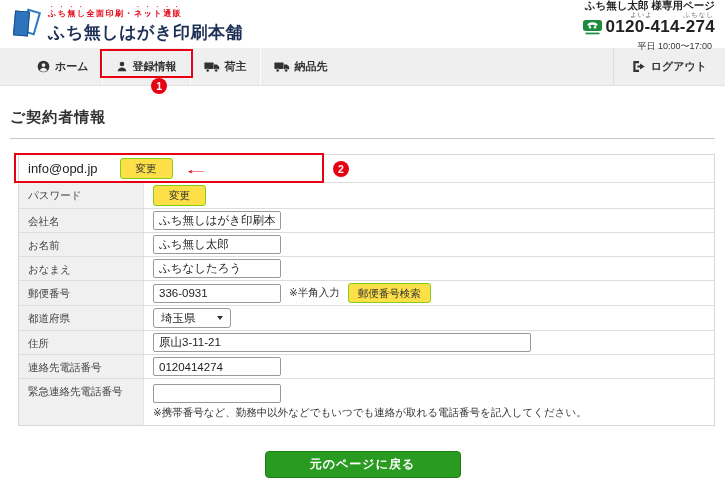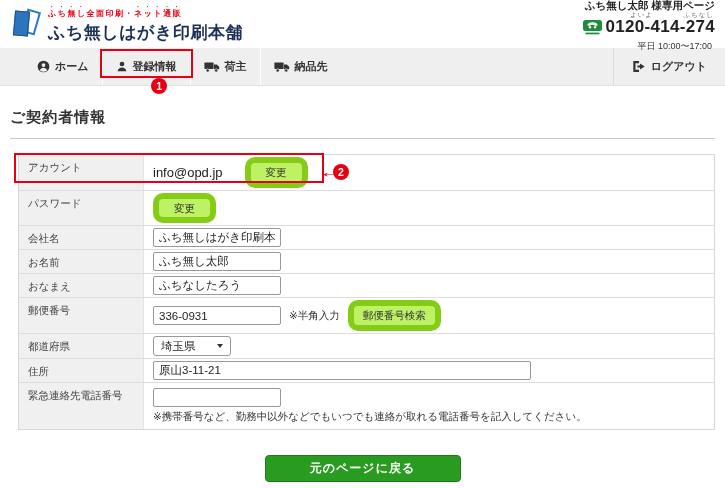--- a/index.html
+++ b/index.html
@@ -46,21 +46,21 @@
   .row { display:flex; border-bottom:1px solid #ddd; min-height:24px; position:relative; }
   .row:last-child { border-bottom:none; }
   .cell-label { width:125px; flex:0 0 125px; background:#f0f0f0; font-size:10.5px; color:#444; padding:6px 4px 0 9px; border-right:1px solid #e4e4e4; }
   .cell-content { flex:1; display:flex; align-items:center; gap:8px; padding:2px 6px 2px 9px; }
   .row.account { min-height:28px; }
   .row.tall { min-height:44px; }
   .row.tall .cell-content { flex-direction:column; align-items:flex-start; justify-content:center; gap:3px; padding:5px 6px 5px 9px; }
 
   .value-text { font-size:13px; color:#222; }
   .text-input { height:19px; border:1px solid #999; border-radius:2px; font-size:11.5px; color:#222; padding:0 5px; font-family:inherit; background:#fff; }
-  .btn-small { font-size:10.5px; color:#333; background:#bef264; border:6px solid #84cc16; border-radius:10px; padding:2px 15px; cursor:pointer; font-family:inherit; line-height:1.4; }
+  .btn-small { font-size:10.5px; color:#333; background:#fde047; border:1px solid #84cc16; border-radius:3px; padding:2px 15px; cursor:pointer; font-family:inherit; line-height:1.4; }
   .btn-search { padding:2px 9px; }
   .note-text { font-size:10.5px; color:#333; }
   .fake-select { display:inline-flex; align-items:center; gap:21px; height:20px; border:1px solid #999; border-radius:3px; background:#fff; padding:0 7px; font-size:11.5px; color:#222; cursor:pointer; }
   .chev { width:0; height:0; border-left:3.5px solid transparent; border-right:3.5px solid transparent; border-top:4.5px solid #333; }
 
   .acc-ann { left:-5px; top:-2px; width:310px; height:30px; }
   .acc-badge { position:absolute; left:314px; top:50%; transform:translateY(-50%); }
   .red-arrow { display:inline-block; color:#e60012; font-weight:bold; font-size:14px; transform:scaleX(1.9); margin-left:8px; }
   .btn-change-account { margin-left:14px; }
 
@@ -147,21 +147,20 @@
       </svg>
       <span>ログアウト</span>
     </div>
   </div>
 
   <div class="main">
     <h1 class="page-title">ご契約者情報</h1>
     <hr class="divider">
     <div class="form-table">
         <div class="row account">
-          <div class="cell-label">アカウント</div>
           <div class="cell-content">
             <span class="value-text">info@opd.jp</span>
             <button class="btn-small btn-change-account">変更</button>
             <span class="red-arrow">←</span>
           </div>
           <div class="ann-box acc-ann"></div>
           <div class="step-badge acc-badge">2</div>
         </div>
         <div class="row">
           <div class="cell-label">パスワード</div>
@@ -203,20 +202,26 @@
               <span class="chev"></span>
             </div>
           </div>
         </div>
         <div class="row">
           <div class="cell-label">住所</div>
           <div class="cell-content">
             <input class="text-input" type="text" value="原山3-11-21" style="width: 378px;">
           </div>
         </div>
+        <div class="row">
+          <div class="cell-label">連絡先電話番号</div>
+          <div class="cell-content">
+            <input class="text-input" type="text" value="0120414274" style="width: 128px;">
+          </div>
+        </div>
         <div class="row tall">
           <div class="cell-label">緊急連絡先電話番号</div>
           <div class="cell-content">
             <input class="text-input" type="text" value="" style="width: 128px;">
             <div class="note-text">※携帯番号など、勤務中以外などでもいつでも連絡が取れる電話番号を記入してください。</div>
           </div>
         </div>
       </div>
     <div class="footer-wrap">
       <button class="back-button">元のページに戻る</button>

